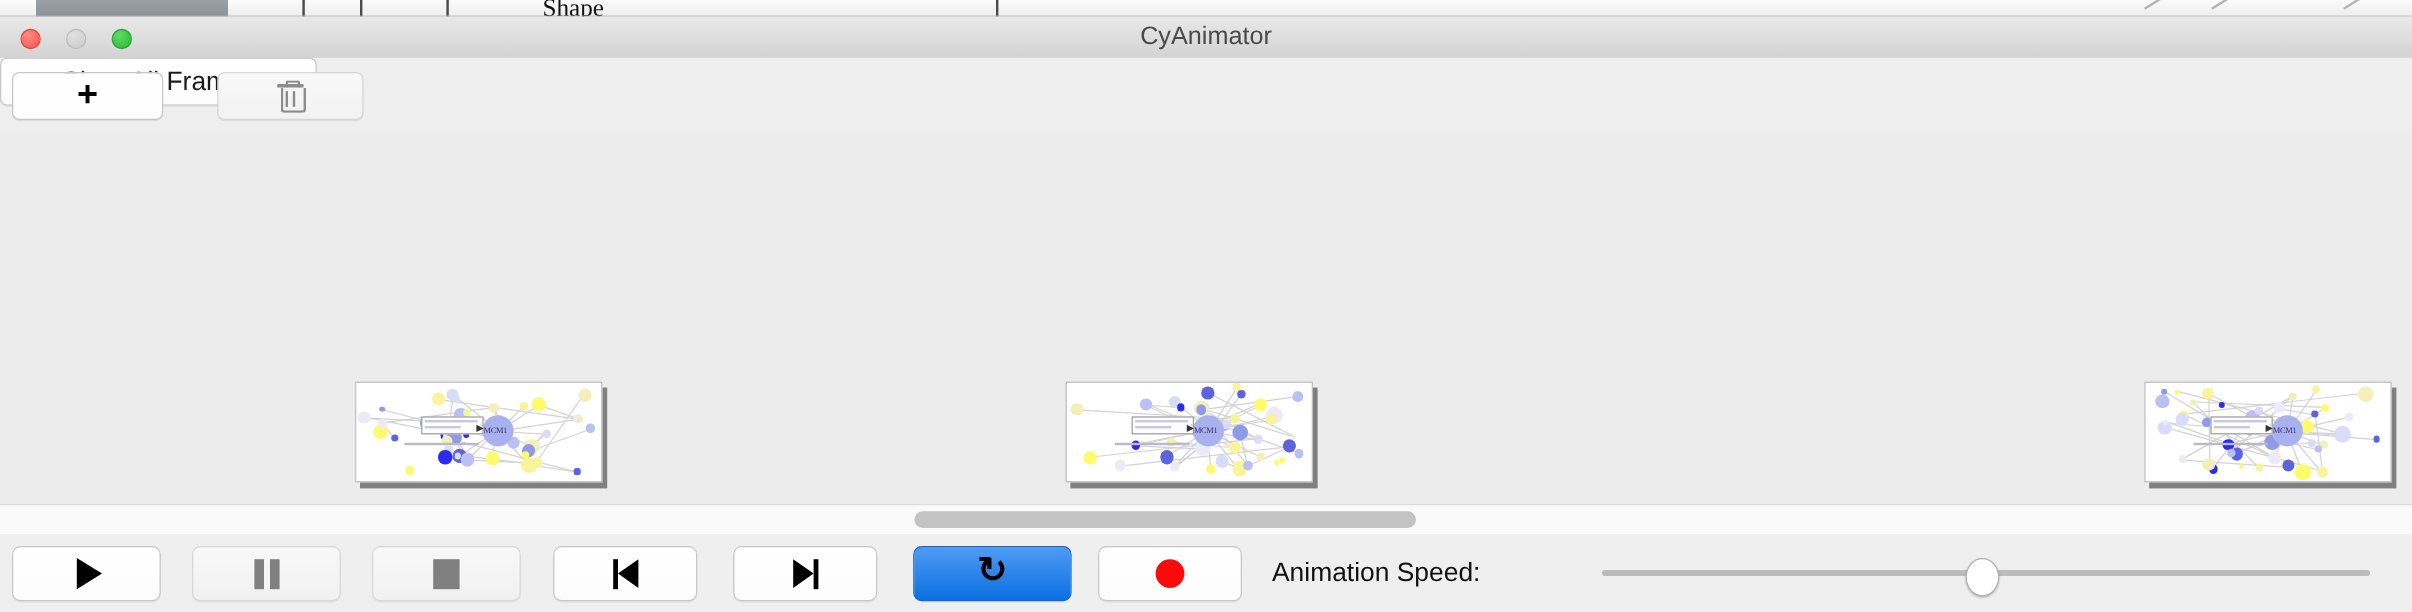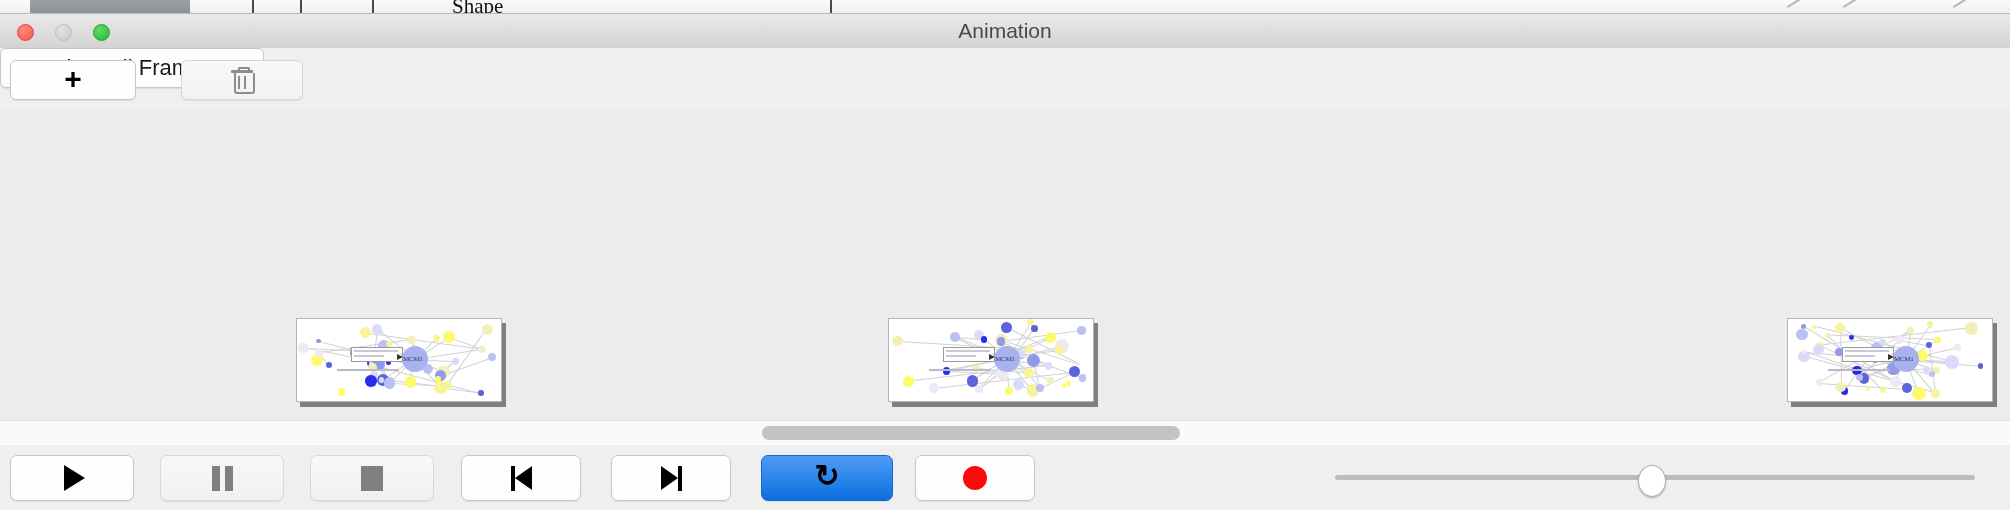--- a/index.html
+++ b/index.html
@@ -152,21 +152,21 @@
   <div class="ang" style="left:1842px;"></div>
   <div class="ang" style="left:1952px;"></div>
   <div class="shape-txt">Shape</div>
   <div class="botline"></div>
 </div>
 
 <div id="titlebar">
   <div class="light red"></div>
   <div class="light yellow"></div>
   <div class="light green"></div>
-  <div id="window-title">Animation</div>
+  <div id="window-title">CyAnimator</div>
 </div>
 
 <div id="toolbar">
   <div class="tbtn enabled" id="add-frame-button">
     <span class="plus-glyph">+</span>
   </div>
   <div class="tbtn disabled" id="delete-frame-button">
     <span class="trash">
       <i class="handle"></i>
         <i class="lid"></i>
@@ -488,17 +488,18 @@
         <i class="bar"></i>
       </span>
     </div>
   <div class="cbtn sel" id="loop-button">
     <span class="g-loop">↻</span>
     </div>
   <div class="cbtn on" id="record-button">
     <span class="g-rec"></span>
     </div>
 
+  <div id="speed-label">Animation Speed:</div>
   <div id="speed-slider">
     <div class="track"></div>
     <div class="thumb"></div>
   </div>
 </div>
 
 </body></html>

